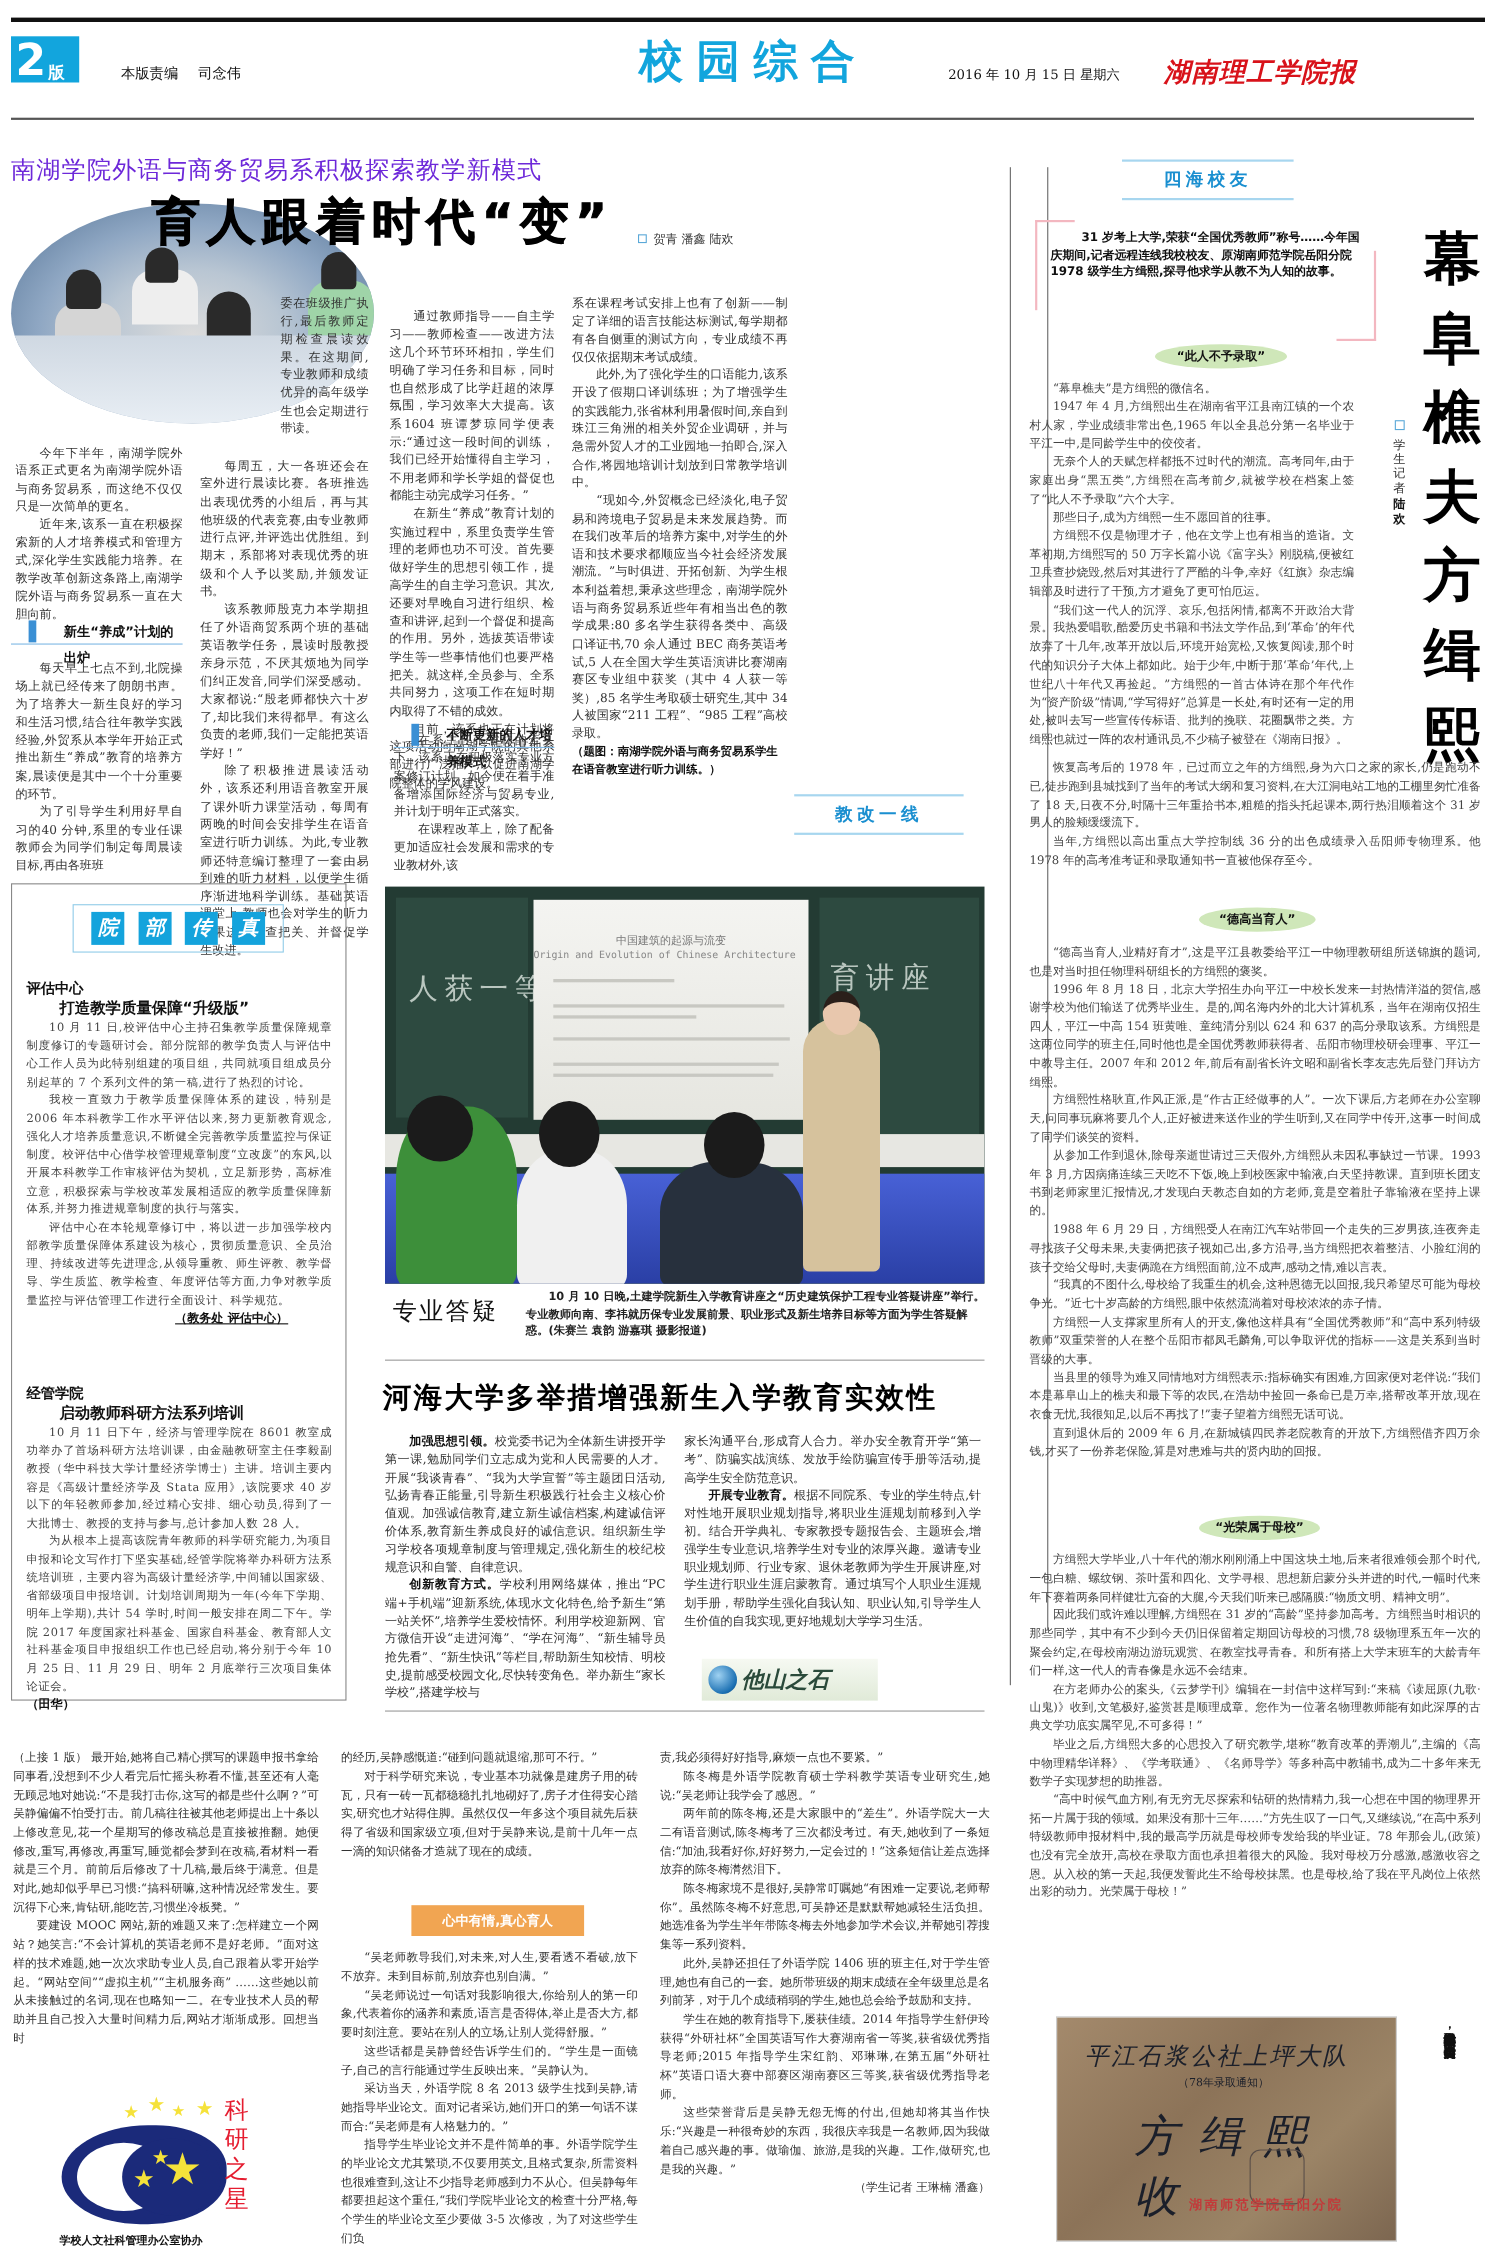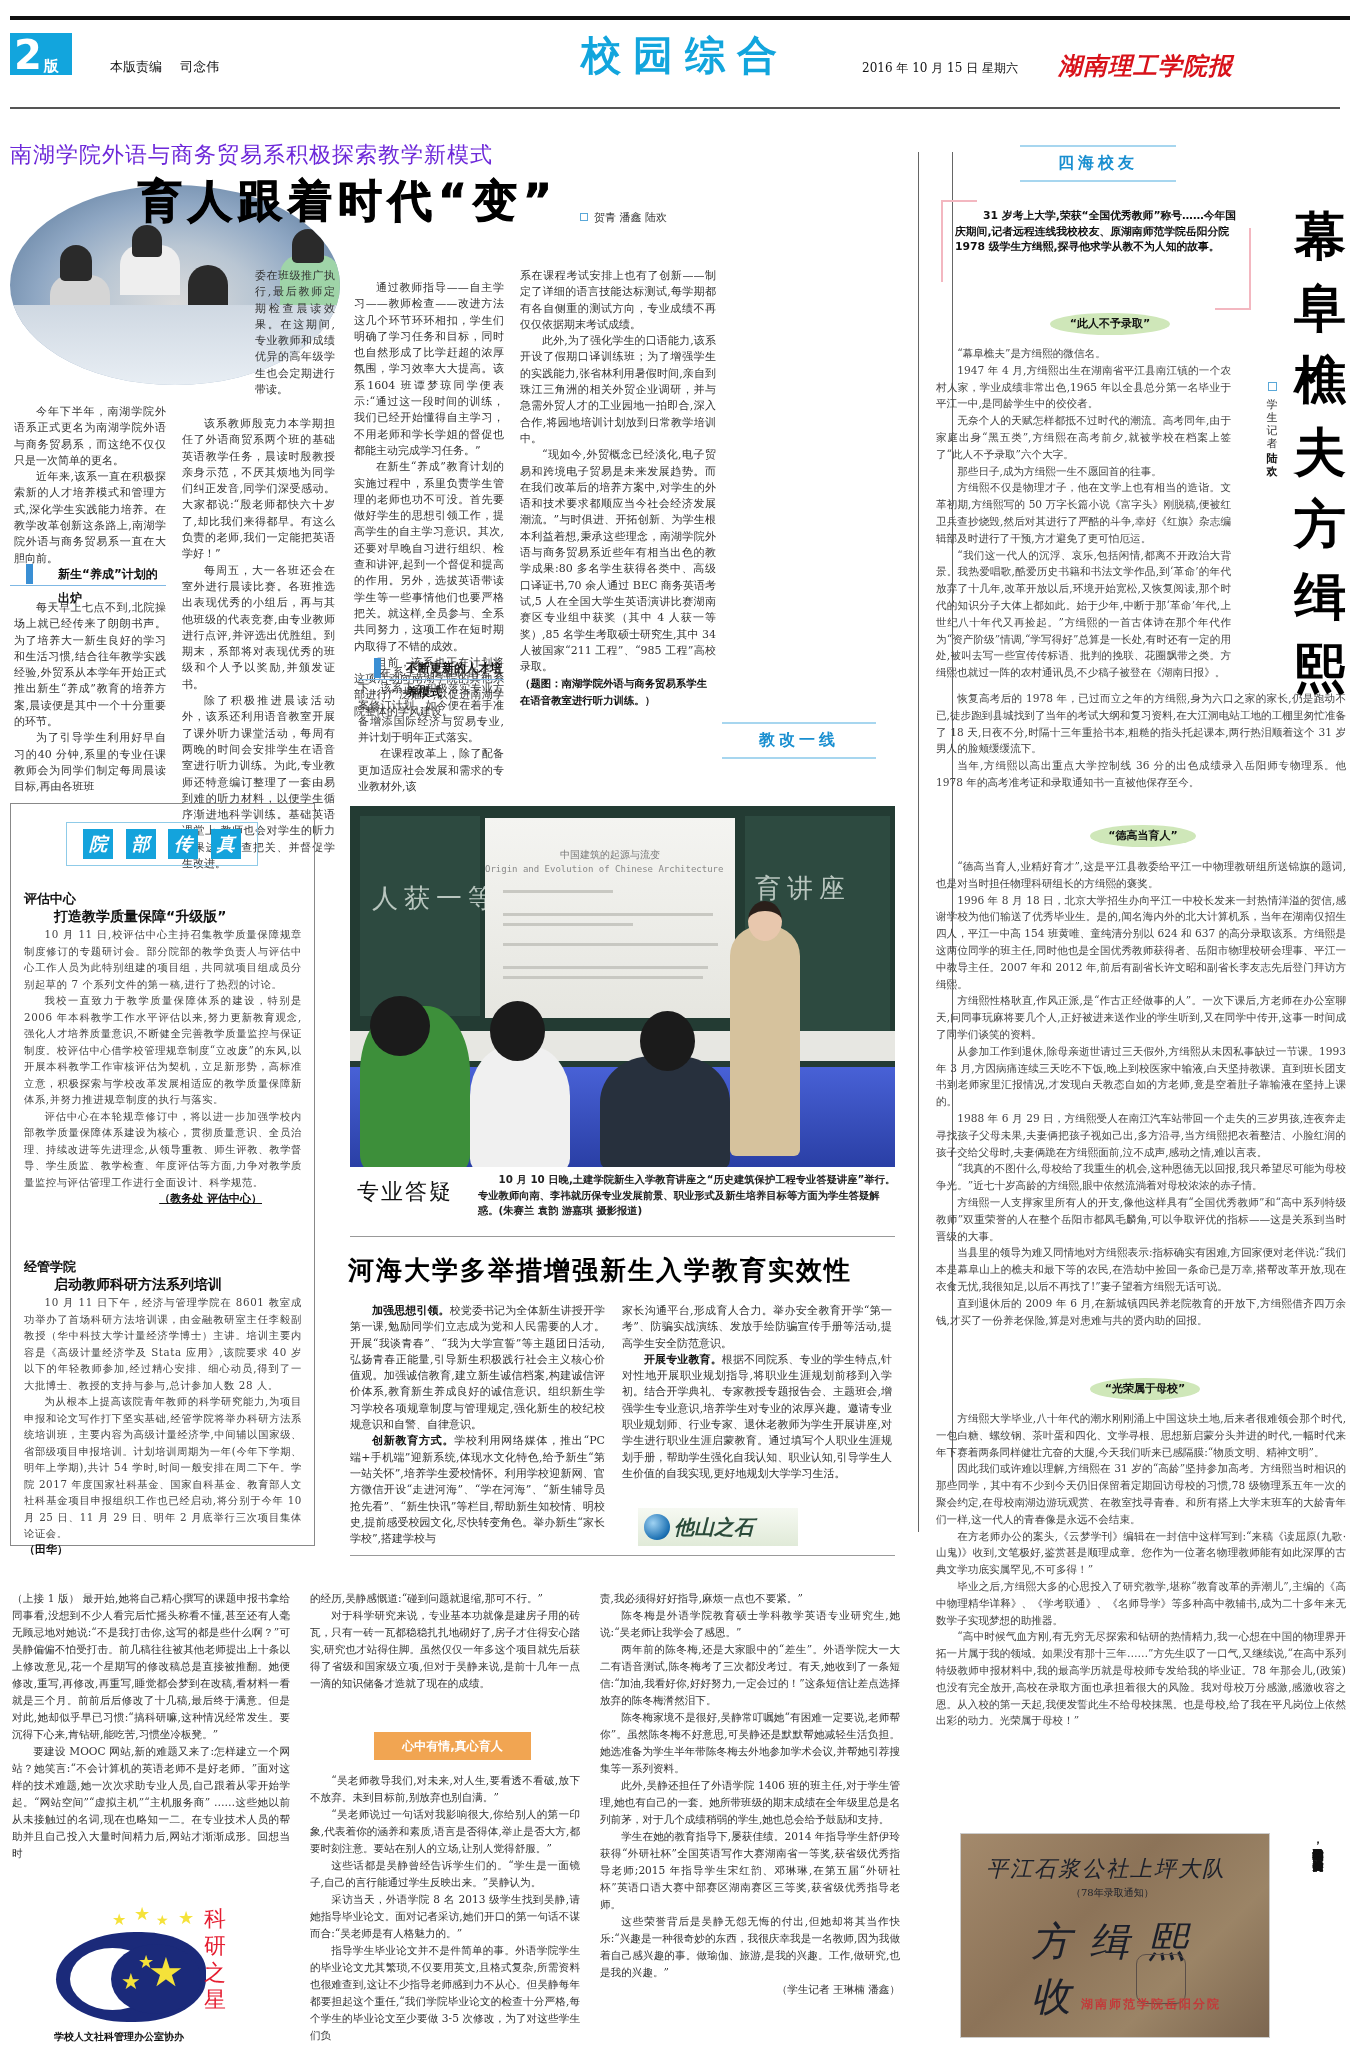--- a/index.html
+++ b/index.html
@@ -141,22 +141,22 @@
 <div class="abs sub-head" style="left:10px;top:562px;width:156px;">新生“养成”计划的出炉</div>
 <div class="abs col" style="left:14px;top:600px;width:152px;">
   <p class="p">每天早上七点不到,北院操场上就已经传来了朗朗书声。为了培养大一新生良好的学习和生活习惯,结合往年教学实践经验,外贸系从本学年开始正式推出新生“养成”教育的培养方案,晨读便是其中一个十分重要的环节。</p>
   <p class="p">为了引导学生利用好早自习的40 分钟,系里的专业任课教师会为同学们制定每周晨读目标,再由各班班</p>
 </div>
 
 <div class="abs" style="left:255px;top:268px;width:80px;">
   <p style="text-align:justify;">委在班级推广执行,最后教师定期检查晨读效果。在这期间,专业教师和成绩优异的高年级学生也会定期进行带读。</p>
 </div>
 <div class="abs col" style="left:182px;top:416px;width:153px;">
+  <p class="p">每周五，大一各班还会在室外进行晨读比赛。各班推选出表现优秀的小组后，再与其他班级的代表竞赛,由专业教师进行点评,并评选出优胜组。到期末，系部将对表现优秀的班级和个人予以奖励,并颁发证书。</p>
   <p class="p">该系教师殷克力本学期担任了外语商贸系两个班的基础英语教学任务，晨读时殷教授亲身示范，不厌其烦地为同学们纠正发音,同学们深受感动。大家都说:“殷老师都快六十岁了,却比我们来得都早。有这么负责的老师,我们一定能把英语学好！”</p>
-  <p class="p">每周五，大一各班还会在室外进行晨读比赛。各班推选出表现优秀的小组后，再与其他班级的代表竞赛,由专业教师进行点评,并评选出优胜组。到期末，系部将对表现优秀的班级和个人予以奖励,并颁发证书。</p>
   <p class="p">除了积极推进晨读活动外，该系还利用语音教室开展了课外听力课堂活动，每周有两晚的时间会安排学生在语音室进行听力训练。为此,专业教师还特意编订整理了一套由易到难的听力材料，以便学生循序渐进地科学训练。基础英语课堂上,教师也会对学生的听力效果进行检查把关、并督促学生改进。</p>
 </div>
 
 <div class="abs col" style="left:354px;top:268px;width:150px;margin-top:12px;">
   <p class="p">通过教师指导——自主学习——教师检查——改进方法这几个环节环环相扣，学生们明确了学习任务和目标，同时也自然形成了比学赶超的浓厚氛围，学习效率大大提高。该系1604 班谭梦琼同学便表示:“通过这一段时间的训练，我们已经开始懂得自主学习，不用老师和学长学姐的督促也都能主动完成学习任务。”</p>
   <p class="p">在新生“养成”教育计划的实施过程中，系里负责学生管理的老师也功不可没。首先要做好学生的思想引领工作，提高学生的自主学习意识。其次,还要对早晚自习进行组织、检查和讲评,起到一个督促和提高的作用。另外，选拔英语带读学生等一些事情他们也要严格把关。就这样,全员参与、全系共同努力，这项工作在短时期内取得了不错的成效。</p>
   <p class="p">目前，该系也正在计划将这项活动向南湖学院的其他系部进行广泛推广,以促进南湖学院整体的学风建设。</p>
 </div>
 <div class="abs sub-head" style="left:358px;top:628px;width:146px;">不断更新的人才培养模式</div>
 <div class="abs col" style="left:358px;top:665px;width:146px;">

